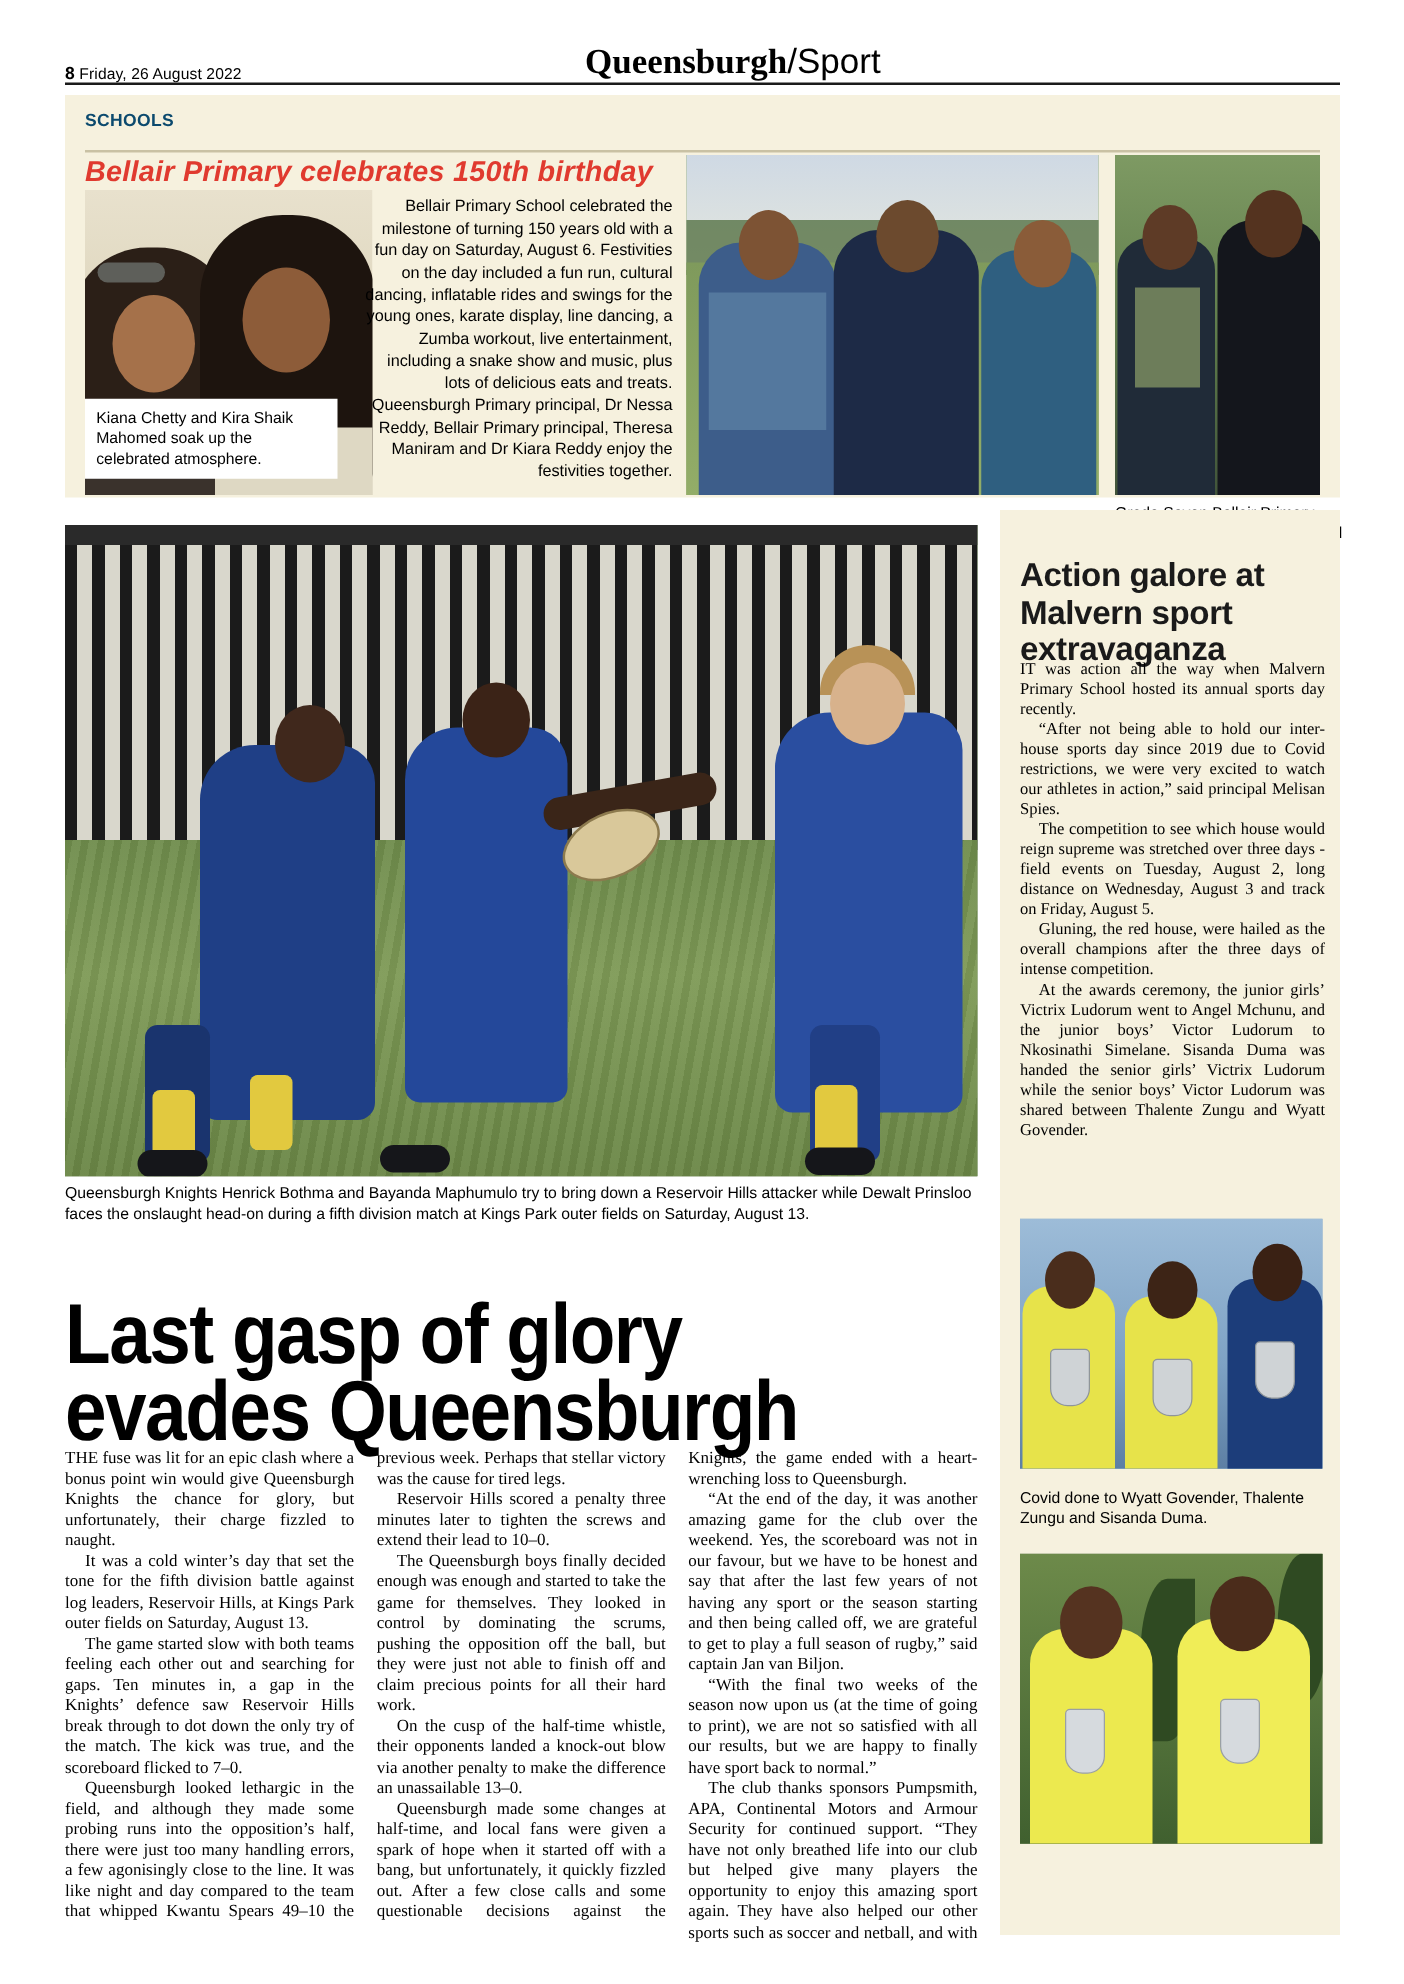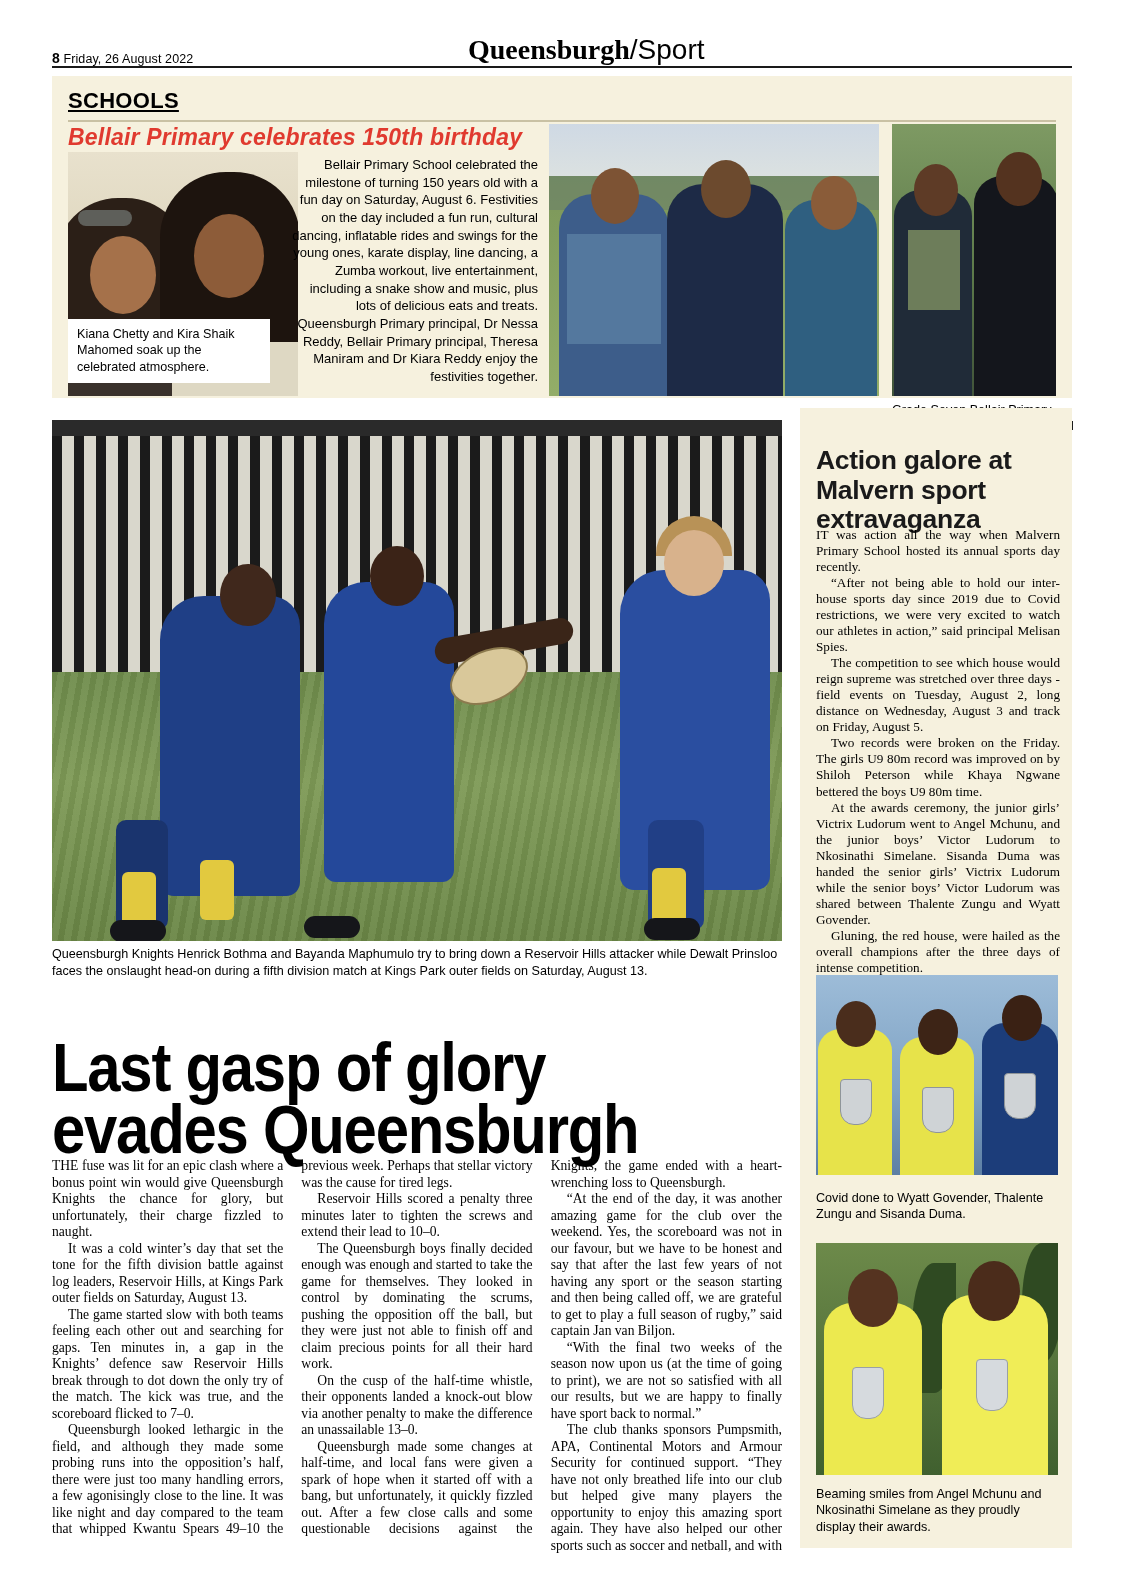--- a/index.html
+++ b/index.html
@@ -28,21 +28,21 @@
   .rule-top{position:absolute;left:52px;top:66px;width:1020px;height:2px;background:#1a1a1a;}
 
   
   .schools-panel{
     position:absolute;left:52px;top:76px;width:1020px;height:322px;
     background:#f6f1de;
   }
   .schools-kicker{
     position:absolute;left:16px;top:12px;
     font-family:"Liberation Sans",sans-serif;font-weight:bold;
-    font-size:22px;color:#000000;letter-spacing:.3px;text-decoration:underline;
+    font-size:14px;color:#0c4a6e;letter-spacing:.3px;
   }
   .schools-rule{position:absolute;left:16px;top:44px;width:988px;height:2px;background:#c9c1a4;}
   .schools-head{
     position:absolute;left:16px;top:48px;width:470px;
     font-family:"Liberation Sans",sans-serif;font-style:italic;font-weight:bold;
     font-size:23px;color:#e03a2f;letter-spacing:.2px;
   }
 
   
   .photoA{
@@ -281,23 +281,22 @@
       <p>The club thanks sponsors Pumpsmith, APA, Continental Motors and Armour Security for continued support. “They have not only breathed life into our club but helped give many players the opportunity to enjoy this amazing sport again. They have also helped our other sports such as soccer and netball, and with more sports that we are looking at starting at the club in 2023. Thank you to all of them.”</p>
       <p>If you are looking to joining a sports club that is all about family, look no further than Queensburgh Sports Club based at Peace Park. For more information, call Wimpie van Biljon on 078 610 5720.</p>
     </div>
 
   <div class="rail"></div>
   <h2 class="rail-head">Action galore at Malvern sport extravaganza</h2>
   <div class="rail-copy" id="rail-body">
       <p class="first">IT was action all the way when Malvern Primary School hosted its annual sports day recently.</p>
       <p>“After not being able to hold our inter-house sports day since 2019 due to Covid restrictions, we were very excited to watch our athletes in action,” said principal Melisan Spies.</p>
       <p>The competition to see which house would reign supreme was stretched over three days - field events on Tuesday, August 2, long distance on Wednesday, August 3 and track on Friday, August 5.</p>
-      <p>Two records were broken on the Friday. The girls U9 80m record was improved on by Shiloh Peterson while Khaya Ngwane bettered the boys U9 80m time.</p>
+      <p>Gluning, the red house, were hailed as the overall champions after the three days of intense competition.</p>
       <p>At the awards ceremony, the junior girls’ Victrix Ludorum went to Angel Mchunu, and the junior boys’ Victor Ludorum to Nkosinathi Simelane. Sisanda Duma was handed the senior girls’ Victrix Ludorum while the senior boys’ Victor Ludorum was shared between Thalente Zungu and Wyatt Govender.</p>
-      <p>Gluning, the red house, were hailed as the overall champions after the three days of intense competition.</p>
     </div>
 
   <div class="rail-photo1">
     <div class="bg"></div>
     <div class="k k1"></div>
       <div class="k1h"></div>
     <div class="k k2"></div>
       <div class="k2h"></div>
     <div class="k k3"></div>
       <div class="k3h"></div>
@@ -311,15 +310,14 @@
     <div class="bg"></div>
     <div class="leaf" style="left:96px;top:20px;width:44px;height:130px;"></div>
     <div class="leaf" style="left:206px;top:0px;width:40px;height:120px;"></div>
     <div class="y1"></div>
       <div class="y1h"></div>
     <div class="y2"></div>
       <div class="y2h"></div>
     <div class="tr" style="left:36px;top:124px;"></div>
     <div class="tr" style="left:160px;top:116px;"></div>
   </div>
-  <div class="rail-cap2">Beaming smiles from Angel Mchunu and Nkosinathi Simelane as they proudly display their awards.</div>
 
 </div>
 
 </body></html>

